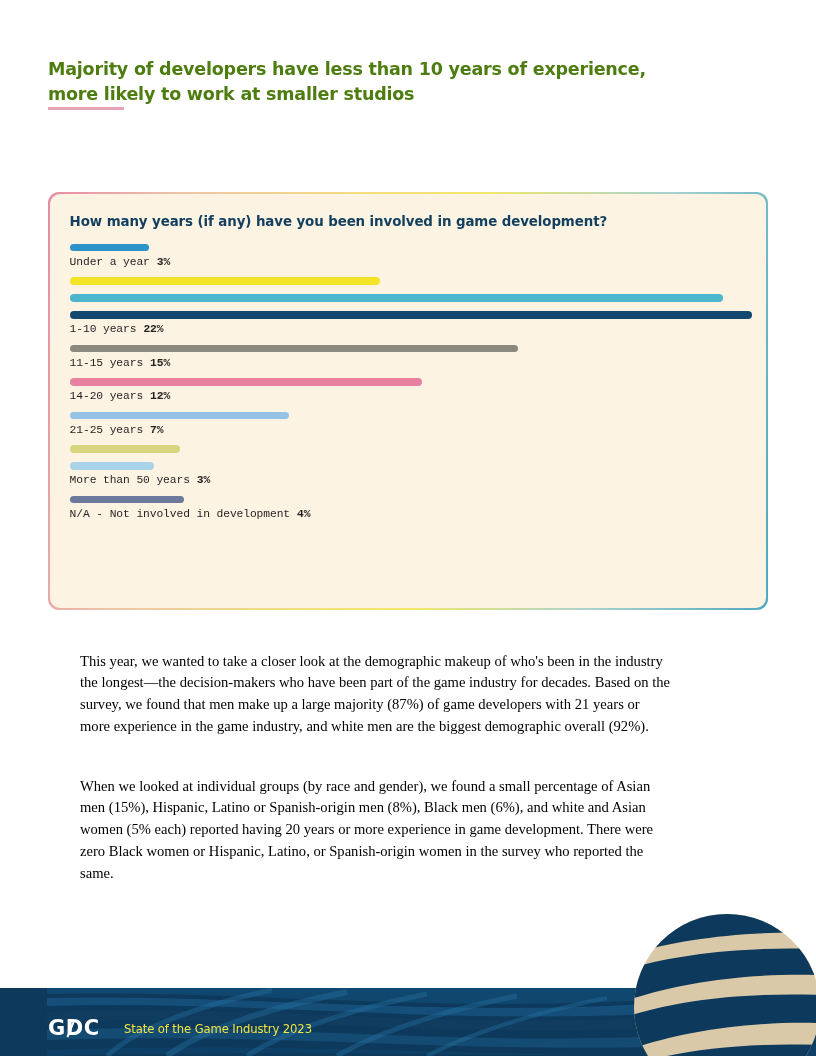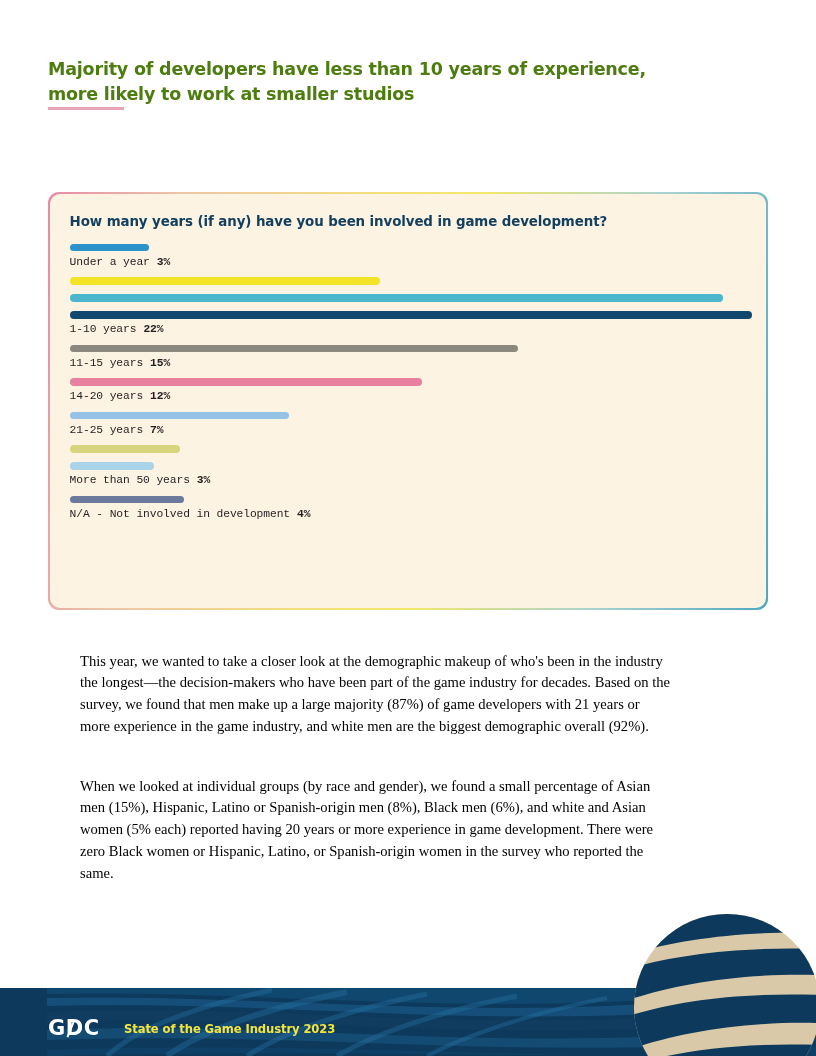--- a/index.html
+++ b/index.html
@@ -161,21 +161,21 @@
     width: 2.4px;
     height: 19px;
     background: #ffffff;
     transform: rotate(22deg);
   }
   .footer-sub {
     position: absolute;
     left: 124px;
     bottom: 20px;
     font-family: "DejaVu Sans", sans-serif;
-    font-weight: bold;
+    font-weight: normal;
     font-size: 11.6px;
     color: #f2e53f;
     letter-spacing: -0.1px;
     line-height: 1;
   }
   .page-num {
     position: absolute;
     right: 44px;
     bottom: 22px;
     font-family: "DejaVu Sans", sans-serif;

